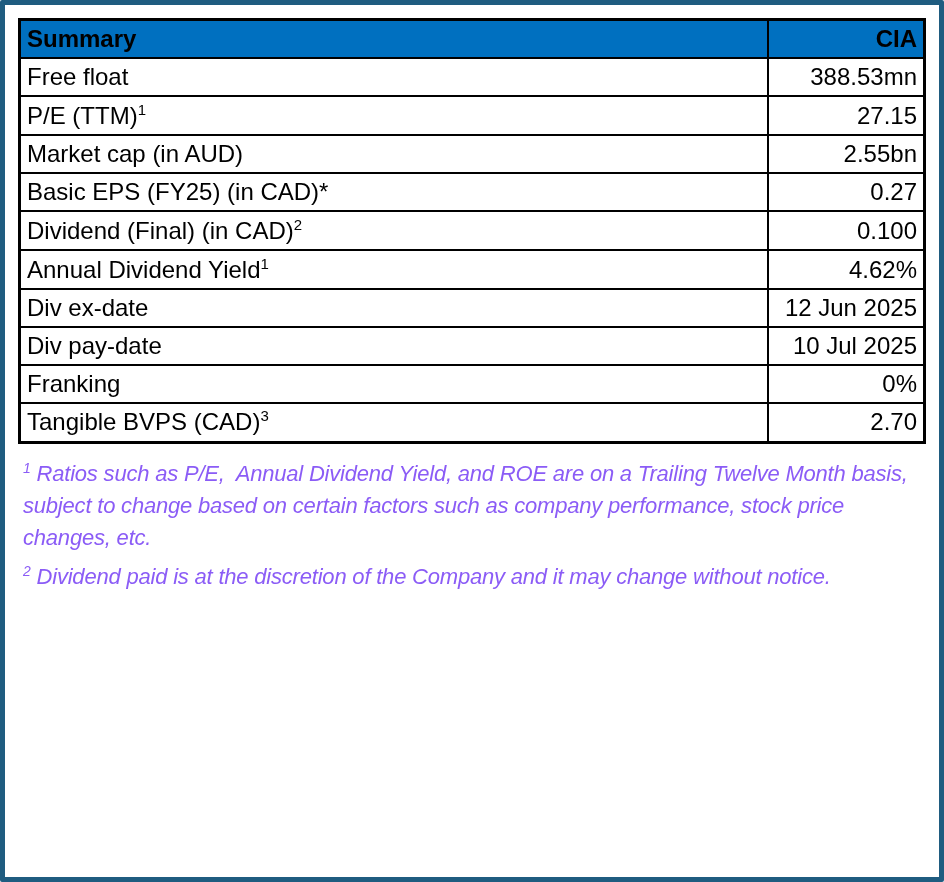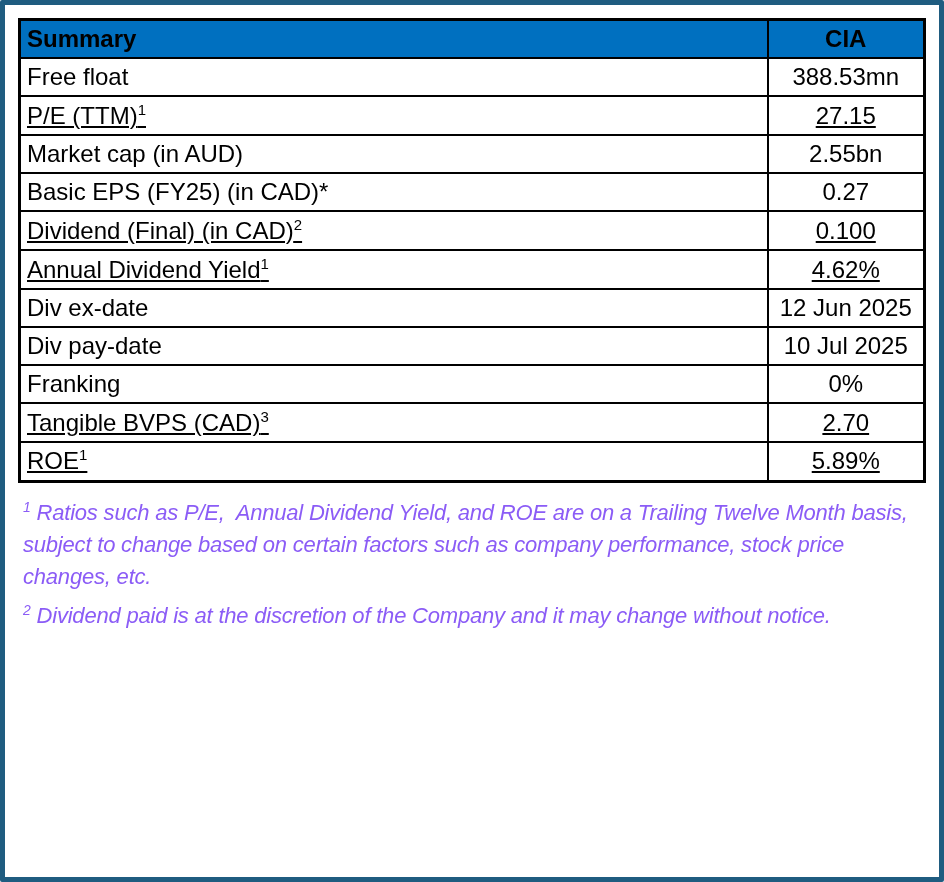--- a/index.html
+++ b/index.html
@@ -27,28 +27,28 @@
   table.summary th, table.summary td {
     border: 2px solid #000000;
     font-size: 24px;
     color: #000000;
     padding: 4px 6px;
     height: 33px;
     box-sizing: border-box;
     overflow: hidden;
     white-space: nowrap;
   }
-  table.summary tr.has-sup th, table.summary tr.has-sup td { height: 39px; text-decoration: underline; }
+  table.summary tr.has-sup th, table.summary tr.has-sup td { height: 39px; }
   th.label-cell, td.label-cell {
     text-align: left;
     width: auto;
     padding-left: 7px;
   }
   th.value-cell, td.value-cell {
-    text-align: center;
+    text-align: right;
     width: 157px;
   }
   thead th {
     background: #0070C0;
     color: #ffffff;
     font-weight: bold;
     font-size: 25px;
     height: 36px;
   }
   sup.marker {
@@ -117,24 +117,20 @@
           <td class="value-cell">10 Jul 2025</td>
         </tr>
         <tr>
           <td class="label-cell"><span>Franking</span><sup class="marker"></sup></td>
           <td class="value-cell">0%</td>
         </tr>
         <tr class="has-sup">
           <td class="label-cell"><span>Tangible BVPS (CAD)</span><sup class="marker">3</sup></td>
           <td class="value-cell">2.70</td>
         </tr>
-        <tr class="has-sup">
-          <td class="label-cell"><span>ROE</span><sup class="marker">1</sup></td>
-          <td class="value-cell">5.89%</td>
-        </tr>
       </tbody>
   </table>
 
   <div class="footnotes" id="footnotes">
       <p class="footnote"><sup class="marker">1</sup><span class="fn-text"> Ratios such as P/E,  Annual Dividend Yield, and ROE are on a Trailing Twelve Month basis, subject to change based on certain factors such as company performance, stock price changes, etc.</span></p>
       <p class="footnote"><sup class="marker">2</sup><span class="fn-text"> Dividend paid is at the discretion of the Company and it may change without notice.</span></p>
     </div>
 </div>
 
 </body></html>

